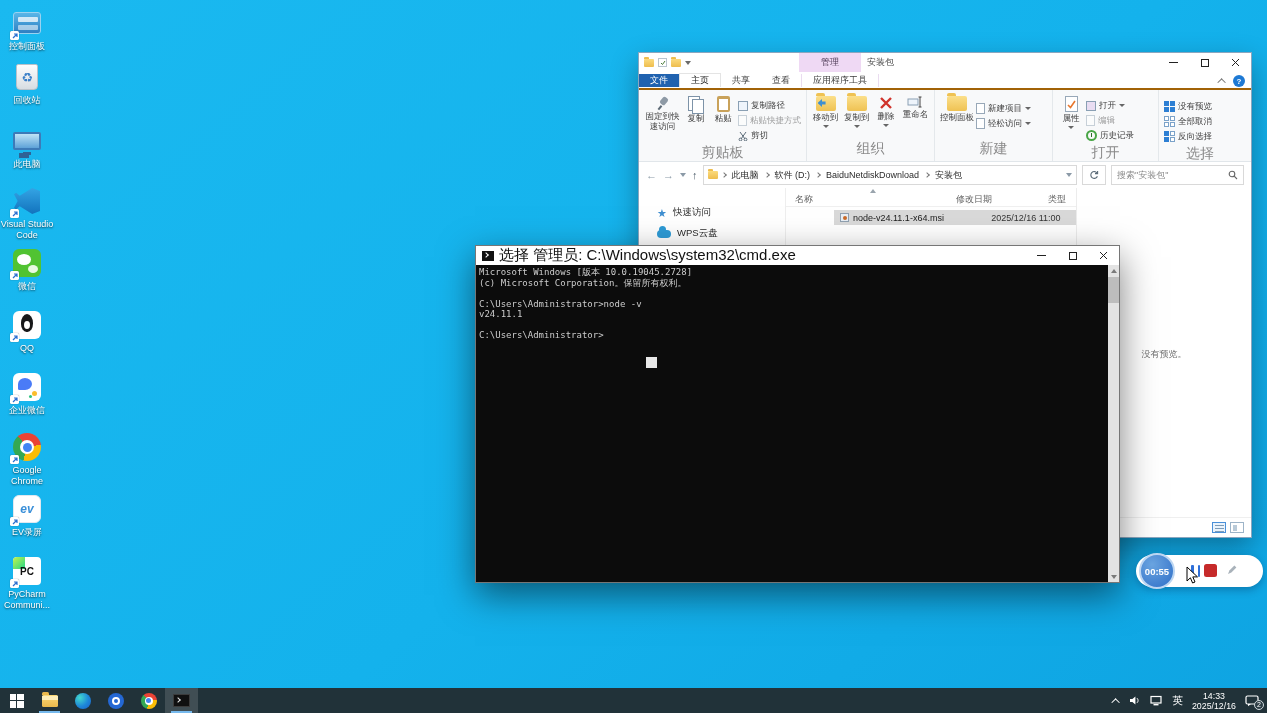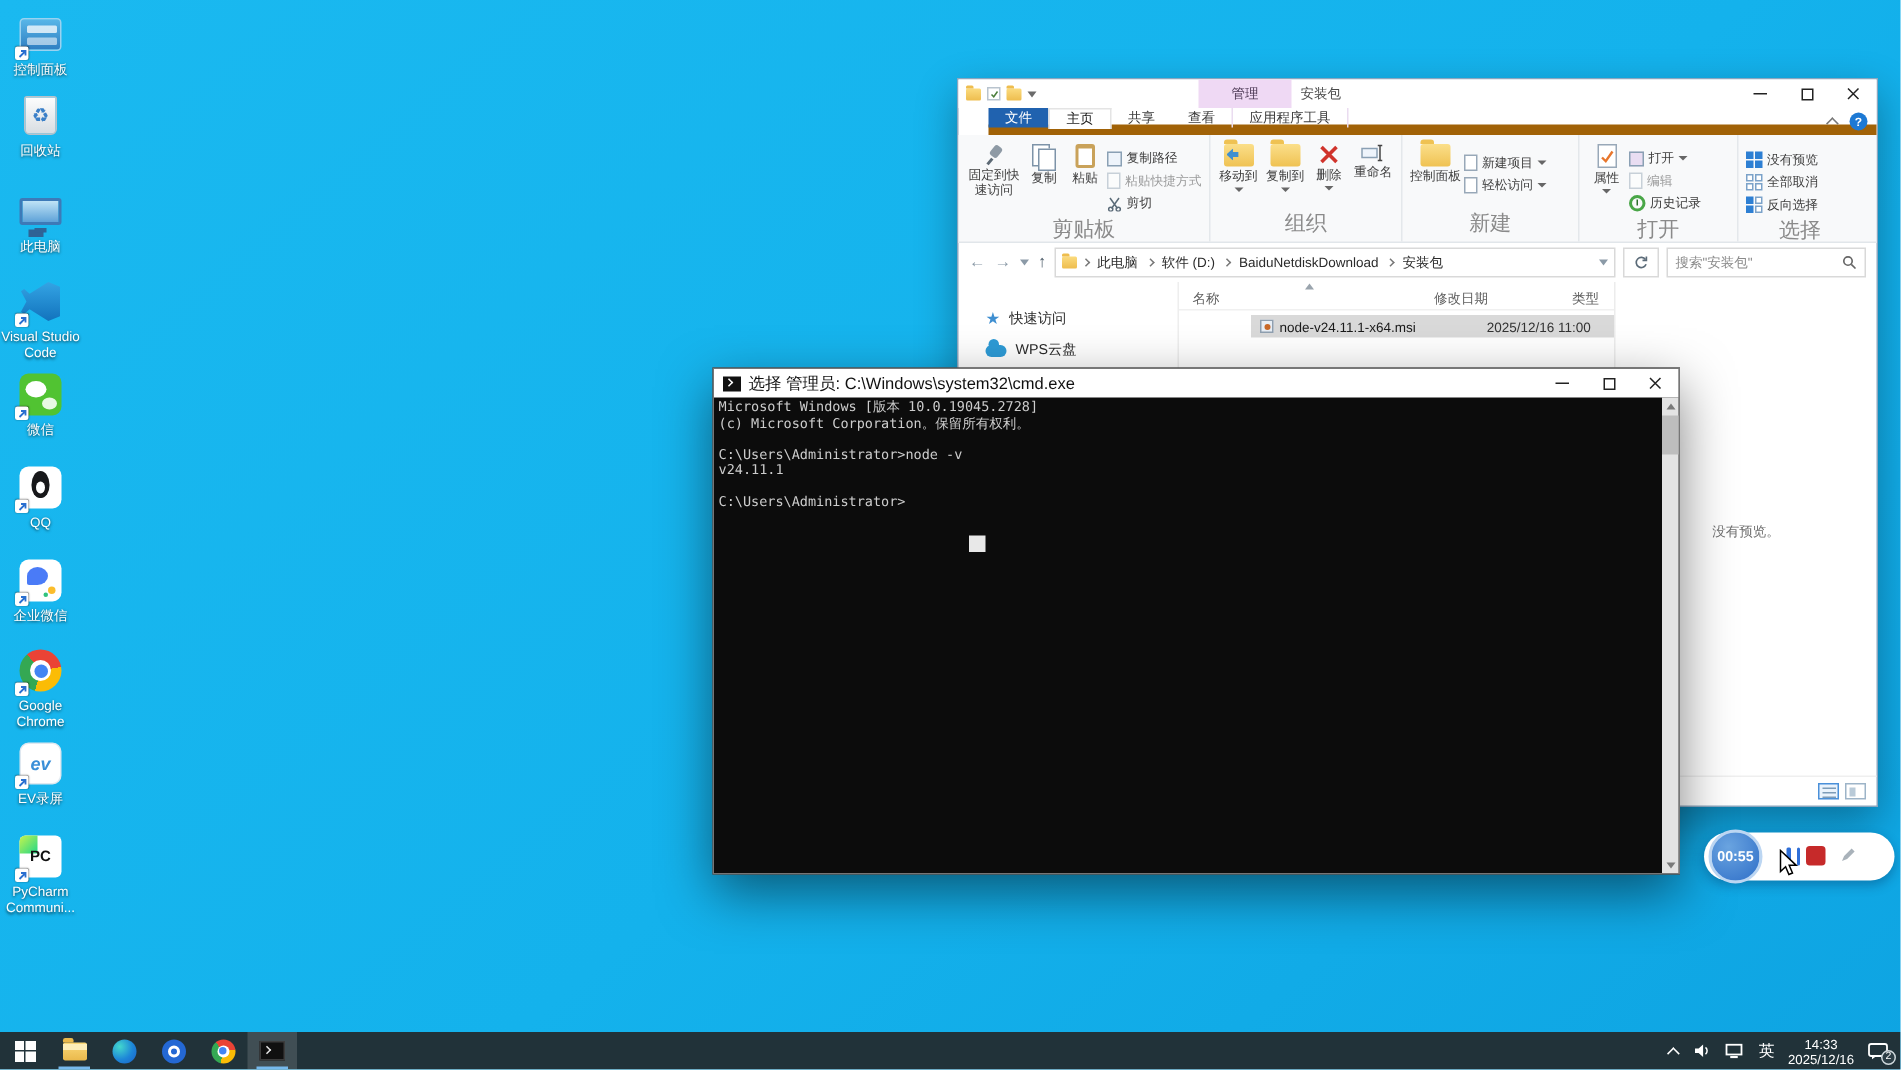--- a/index.html
+++ b/index.html
@@ -44,21 +44,21 @@
   .mini-folder { width:10px; height:8px; background:linear-gradient(#fbdb7e,#eebd4e); border-radius:1px; position:relative; }
   .mini-folder::before { content:""; position:absolute; top:-2px; left:0; width:5px; height:2px; background:#eebd4e; border-radius:1px 1px 0 0; }
   .mini-check { width:9px; height:9px; background:#fff; border:1px solid #b9c4ce; display:flex; align-items:center; justify-content:center; }
   .caret-down { width:0; height:0; border-left:3px solid transparent; border-right:3px solid transparent; border-top:4px solid #6b6b6b; }
   .manage-label { position:absolute; left:160px; top:0; width:62px; height:19px; background:#efd9f4; color:#4d3a55; display:flex; align-items:center; justify-content:center; font-size:9px; }
   .ex-title { position:absolute; left:228px; top:0; height:19px; display:flex; align-items:center; color:#4a4a4a; }
   .ex-winbtns { position:absolute; right:0; top:0; height:19px; display:flex; }
   .wbtn { width:31px; height:19px; display:flex; align-items:center; justify-content:center; }
   .g-min { width:9px; height:1px; background:#222; }
   .g-max { width:8px; height:8px; border:1px solid #222; }
-  .ex-tabs { height:18px; display:flex; align-items:flex-start; border-bottom:7px solid #a16207; background:#fff; position:relative; flex:0 0 auto;margin-left:20px; }
+  .ex-tabs { height:18px; display:flex; align-items:center; border-bottom:2px solid #a16207; background:#fff; position:relative; flex:0 0 auto; }
   .tab { padding:0 11px; display:flex; align-items:center; font-size:9px; color:#3c3c3c; }
   .tab-file { background:#2062af; color:#fff; }
   .tab-active { background:#fff; border:1px solid #e4e4e4; border-bottom:none; color:#1a1a1a; }
   .tab-apptools { border-left:1px solid #eadcf0; border-right:1px solid #eadcf0; }
   .ex-tab-right { position:absolute; right:6px; top:0; height:18px; display:flex; align-items:center; gap:7px; }
   .chev-up { width:6px; height:6px; border-left:1px solid #777; border-top:1px solid #777; transform:rotate(45deg) translateY(2px); }
   .help-circle { width:12px; height:12px; border-radius:50%; background:#1d79d4; color:#fff; font-size:8px; font-weight:bold; display:flex; align-items:center; justify-content:center; }
   .ex-ribbon { height:72px; background:#f8f9fa; border-bottom:1px solid #e1e6ea; display:flex; flex:0 0 auto; }
   .rgroup { display:flex; flex-direction:column; border-right:1px solid #e4e8eb; }
   .rbody { flex:1; display:flex; align-items:flex-start; padding:4px 5px 0 5px; gap:2px; }
@@ -118,21 +118,21 @@
   .ex-statusbar { height:20px; border-top:1px solid #efefef; display:flex; align-items:center; justify-content:flex-end; gap:4px; padding-right:7px; flex:0 0 auto; }
   .view-ic { width:14px; height:11px; border:1px solid #9db4c8; background:#fff; position:relative; }
   .view-ic.active { border-color:#4a90d9; background:#eaf3fc; }
   .view-ic.lines::after { content:""; position:absolute; left:2px; top:2px; width:9px; height:1px; background:#7d9cb8; box-shadow:0 3px 0 #7d9cb8, 0 6px 0 #7d9cb8; }
   .view-ic.thumb::after { content:""; position:absolute; left:2px; top:2px; width:4px; height:6px; background:#b9cad8; }
   
   #cmd { position:absolute; left:475px; top:245px; width:645px; height:338px; background:#0c0c0c; border:1px solid #767676; box-shadow:0 12px 34px rgba(0,0,0,.5); display:flex; flex-direction:column; }
   .cmd-titlebar { height:19px; background:#fff; display:flex; align-items:center; flex:0 0 auto; }
   .cmd-ic { width:12px; height:10px; background:#111; margin:0 5px 0 6px; position:relative; flex:0 0 auto; }
   .cmd-ic::after { content:""; position:absolute; left:2px; top:2px; width:3px; height:3px; border-left:1px solid #fff; border-bottom:1px solid #fff; transform:rotate(-135deg); }
-  .cmd-title { color:#111; font-size:11px; white-space:nowrap; }
+  .cmd-title { color:#111; font-size:15px; white-space:nowrap; }
   .cmd-body { flex:1; position:relative; font-family:"DejaVu Sans Mono","Liberation Mono",monospace; font-size:9px; color:#cccccc; }
   .cmd-text { position:absolute; left:3px; top:2px; }
   .cline { height:10.5px; line-height:10.5px; white-space:pre; }
   .cursor-block { position:absolute; left:170px; top:92px; width:11px; height:11px; background:#e8e8e8; }
   .cmd-scroll { position:absolute; right:0; top:0; bottom:0; width:11px; background:#e3e3e3; }
   .cmd-scroll .sb-up, .cmd-scroll .sb-dn { position:absolute; left:0; width:11px; height:11px; display:flex; align-items:center; justify-content:center; }
   .sb-up { top:0; } .sb-dn { bottom:0; }
   .sb-tri-up { width:0; height:0; border-left:3px solid transparent; border-right:3px solid transparent; border-bottom:4px solid #7a7a7a; }
   .sb-tri-dn { width:0; height:0; border-left:3px solid transparent; border-right:3px solid transparent; border-top:4px solid #7a7a7a; }
   .sb-thumb { position:absolute; left:0; top:12px; width:11px; height:26px; background:#bdbdbd; }

